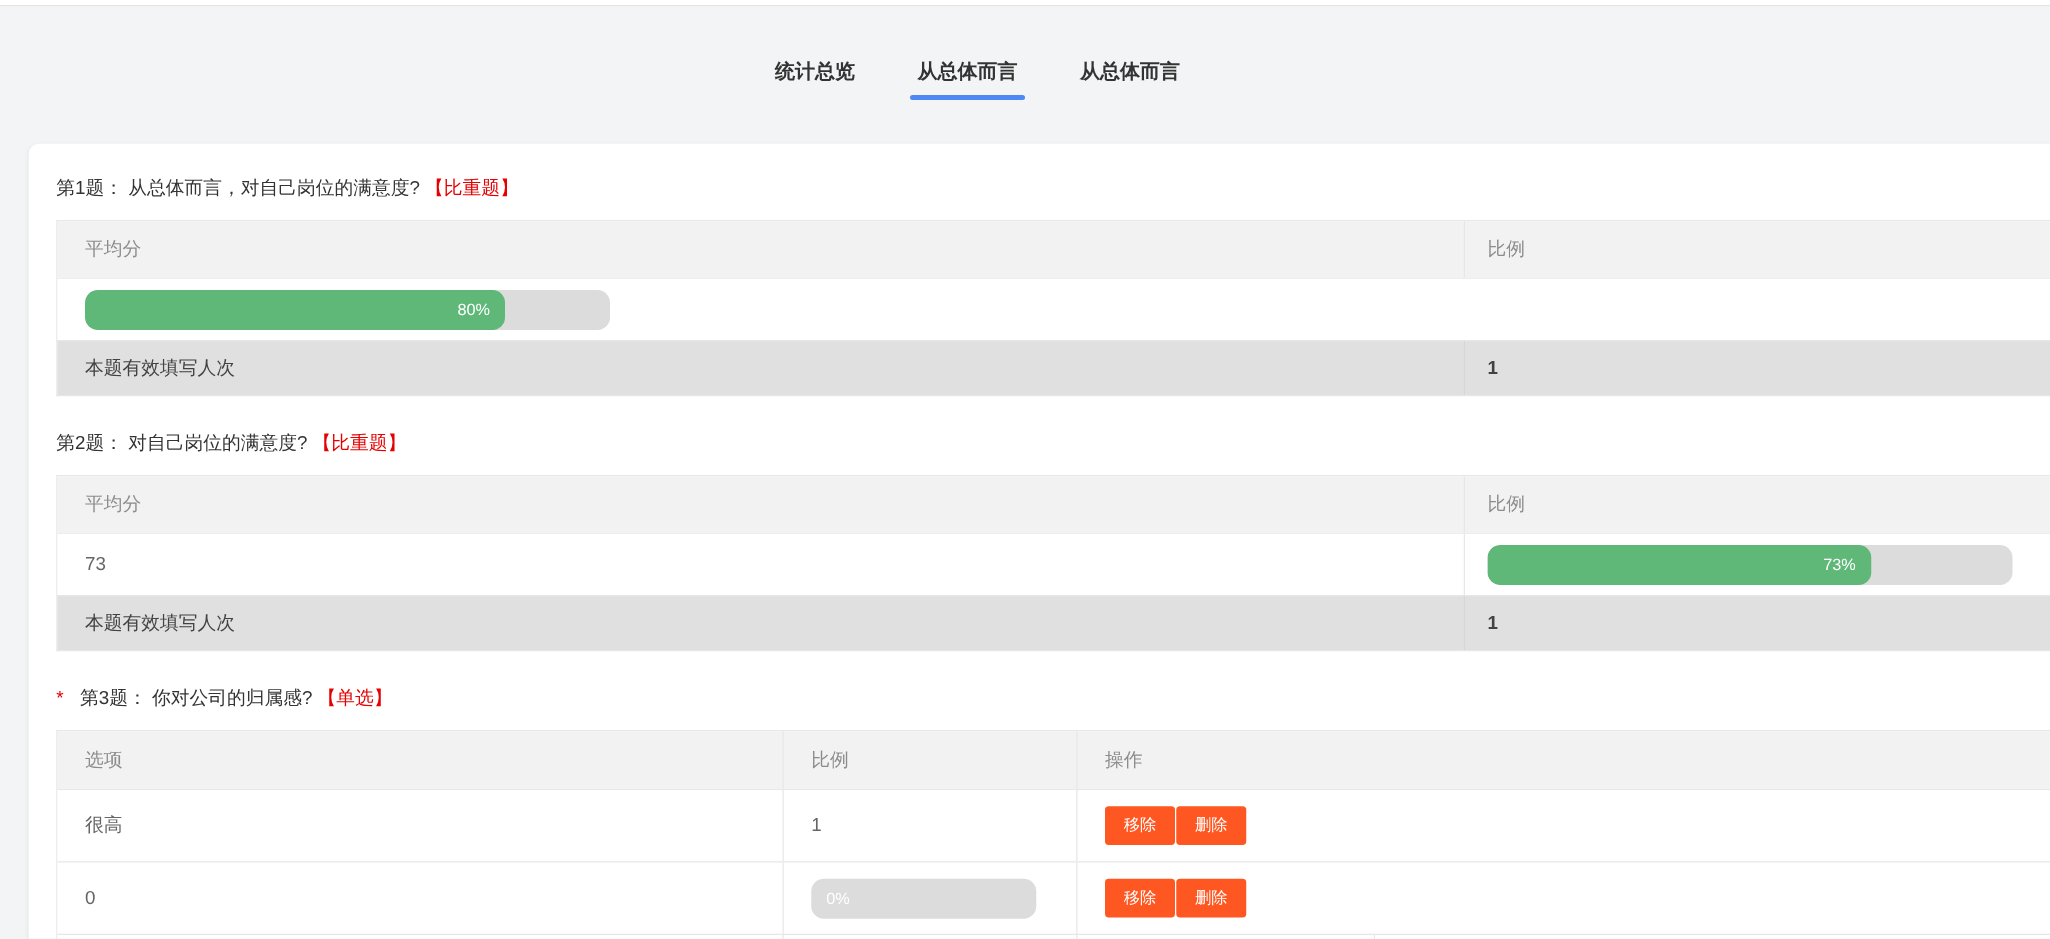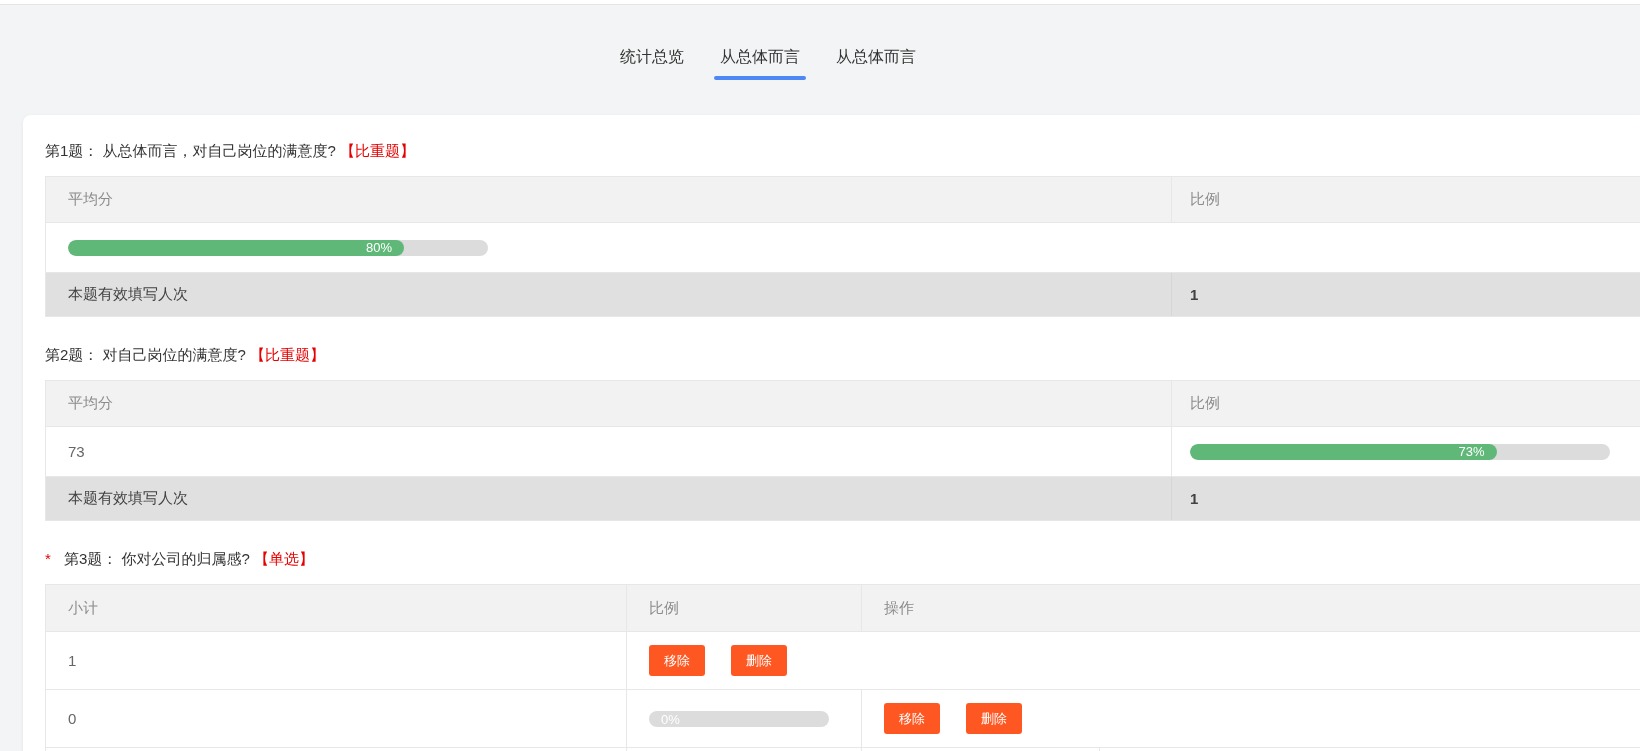--- a/index.html
+++ b/index.html
@@ -13,21 +13,21 @@
   body{
     font-family:"Liberation Sans","DejaVu Sans",sans-serif;
     background:#f3f4f5;
     position:relative;
     color:#666;
   }
   
   .top-strip{height:5px;background:#ffffff;border-bottom:1px solid #e4e4e4;}
   
   .tab-band{height:109px;background:#f3f4f5;position:relative;}
-  .tabs{display:flex;gap:36px;padding-top:42px;margin-left:620px;width:fit-content;}
+  .tabs{display:flex;gap:50px;padding-top:42px;margin-left:620px;width:fit-content;font-weight:bold;}
   .tab{position:relative;font-size:16px;color:#333;cursor:pointer;padding-bottom:12px;}
   .tab .underline{display:none;}
   .tab.active .underline{
     display:block;position:absolute;left:-6px;right:-6px;bottom:0;
     height:4px;border-radius:2px;background:var(--accent_blue);
   }
   
   .card{
     position:absolute;left:23px;top:115px;right:-10px;bottom:-20px;
     background:#fff;border-radius:8px 0 0 0;
@@ -53,39 +53,39 @@
   .tr.data{background:#fff;color:#666;height:50px;}
   .choice-tbl .tr.head{height:46px;}
   .choice-tbl .tr.data{height:58px;}
   .tr.foot{background:#e0e0e0;height:44px;color:#424242;}
   .tr.foot .td:first-child{font-weight:normal;}
   .tr.foot .td + .td{font-weight:bold;border-left:1px solid #d6d6d6;}
   .tr.partial{background:#fff;height:45px;}
   
   .bar-cell{flex:1;padding-right:32px;}
   .bar-track{
-    position:relative;width:100%;height:16px;background:#dcdcdc;
+    position:relative;width:100%;height:32px;background:#dcdcdc;
     border-radius:10px;overflow:hidden;
   }
   .choice-tbl .bar-track{max-width:196px;}
   .score-tbl .bar-track{max-width:420px;}
   .bar-fill{
     height:100%;background:var(--green);border-radius:10px;
     display:flex;align-items:center;justify-content:flex-end;
   }
   .bar-label{color:#fff;font-size:13px;padding-right:12px;white-space:nowrap;}
   .track-label{
     position:absolute;left:12px;top:50%;transform:translateY(-50%);
     color:#fff;font-size:13px;
   }
   
   .btn{
     display:inline-block;background:var(--orange);color:#fff;border:none;
     font-size:13px;line-height:1;padding:9px 15px;border-radius:3px;
-    margin-right:26px;cursor:pointer;font-family:Liberation Serif, serif;
+    margin-right:1px;cursor:pointer;font-family:Liberation Mono, monospace;
   }
 </style>
 </head>
 <body>
 
 <div class="top-strip"></div>
 
 <div class="tab-band">
   <div class="tabs">
     <div class="tab">
@@ -162,26 +162,27 @@
 
   <div class="q-block">
     <div class="q-title">
       <span class="q-req">*</span>
       <span>第3题：</span>
       <span>你对公司的归属感?</span>
       <span class="q-tag">【单选】</span>
     </div>
     <div class="tbl choice-tbl">
       <div class="tr head">
-        <div class="td">小计</div>
+        <div class="td">选项</div>
         <div class="td">比例</div>
         <div class="td">操作</div>
       </div>
 
       <div class="tr data">
+        <div class="td">很高</div>
         <div class="td">1</div>
         <div class="td">
           <button class="btn">移除</button>
           <button class="btn">删除</button>
         </div>
       </div>
 
       <div class="tr data">
         <div class="td">0</div>
         <div class="td bar-cell">

